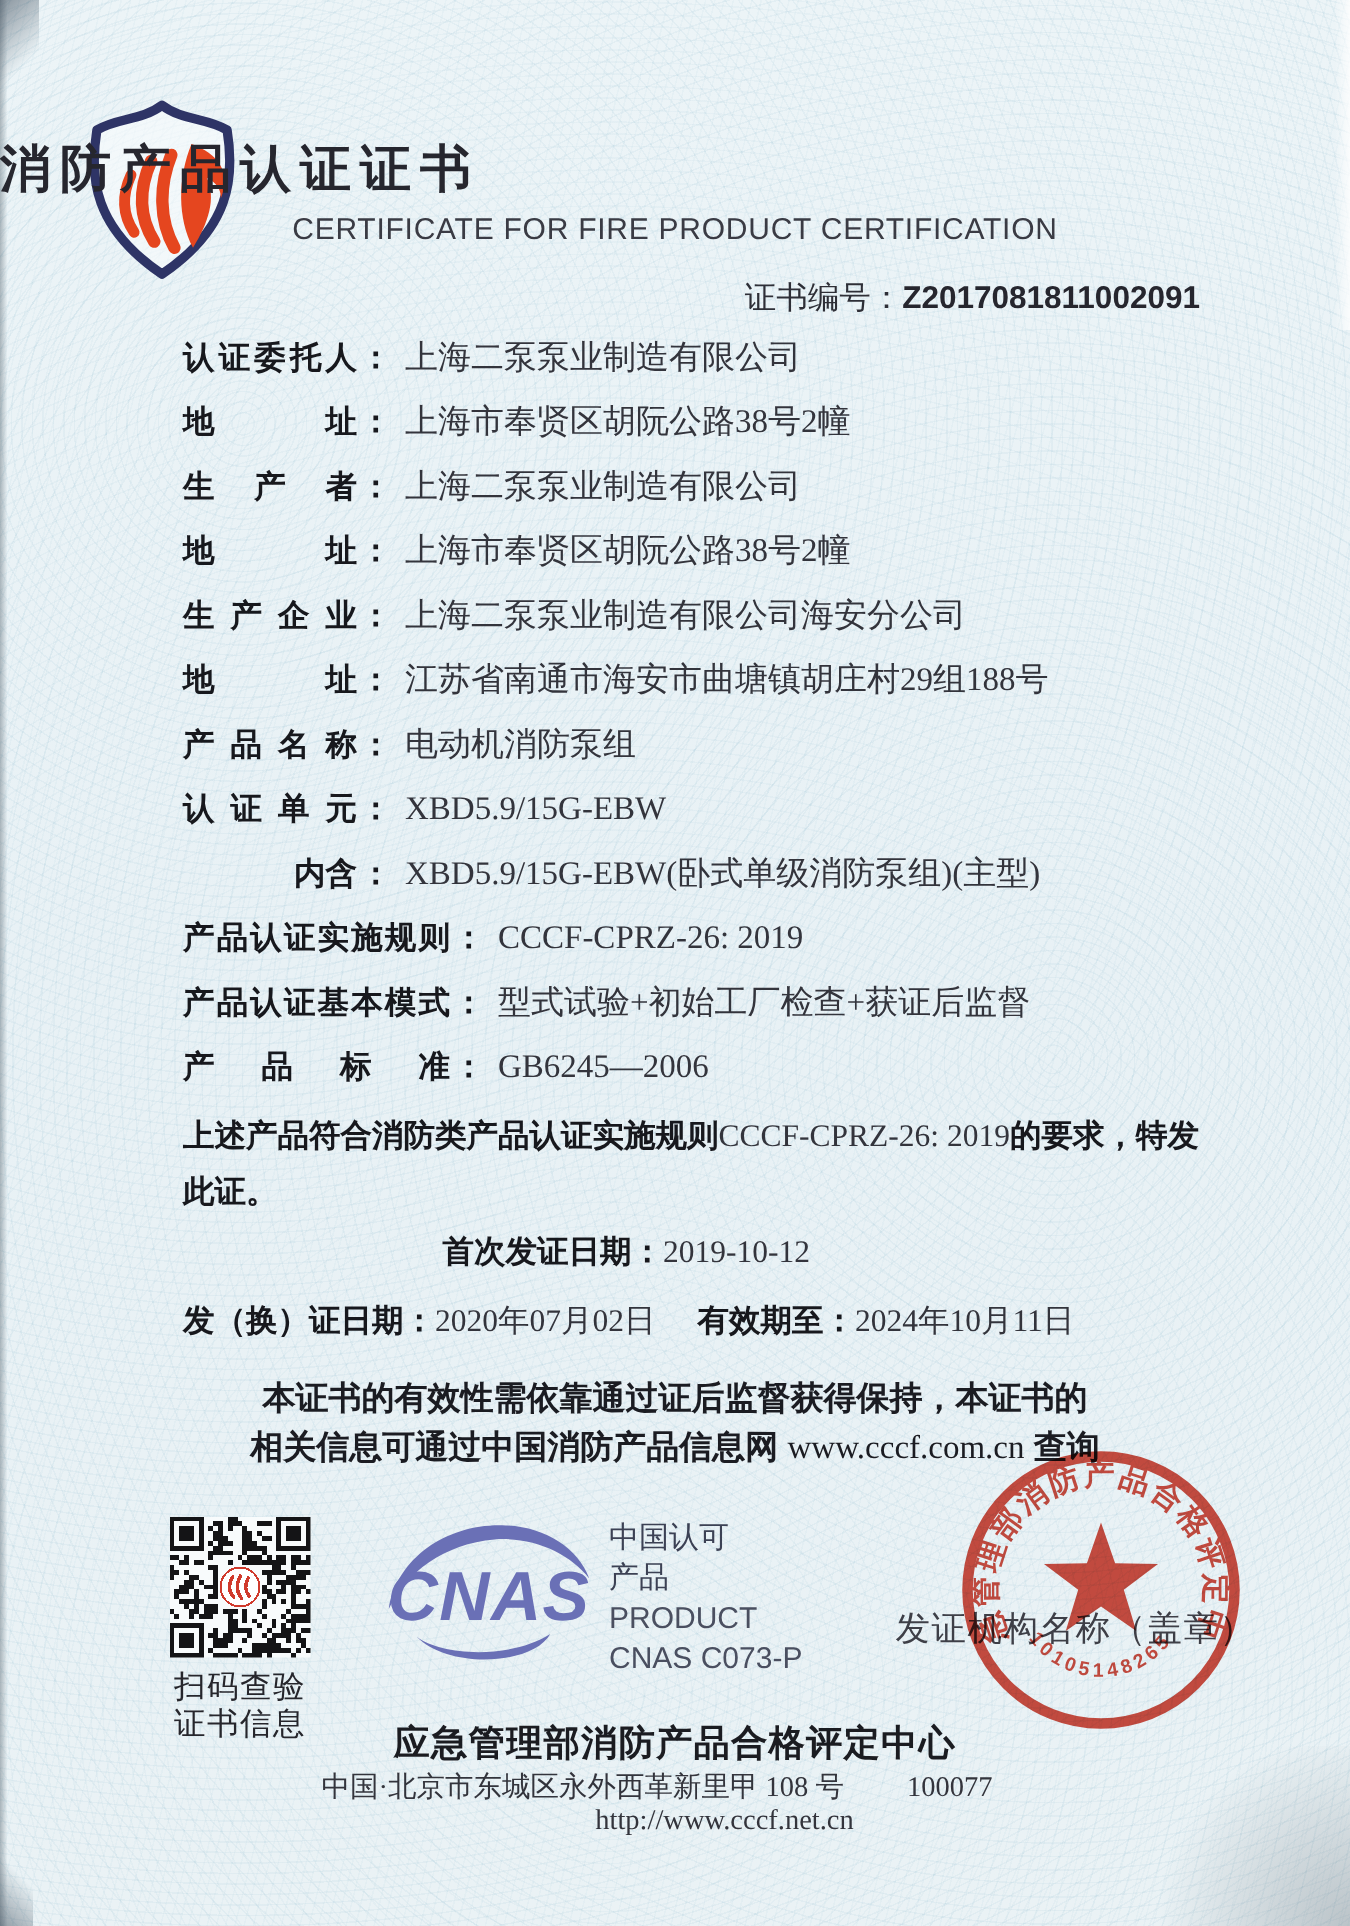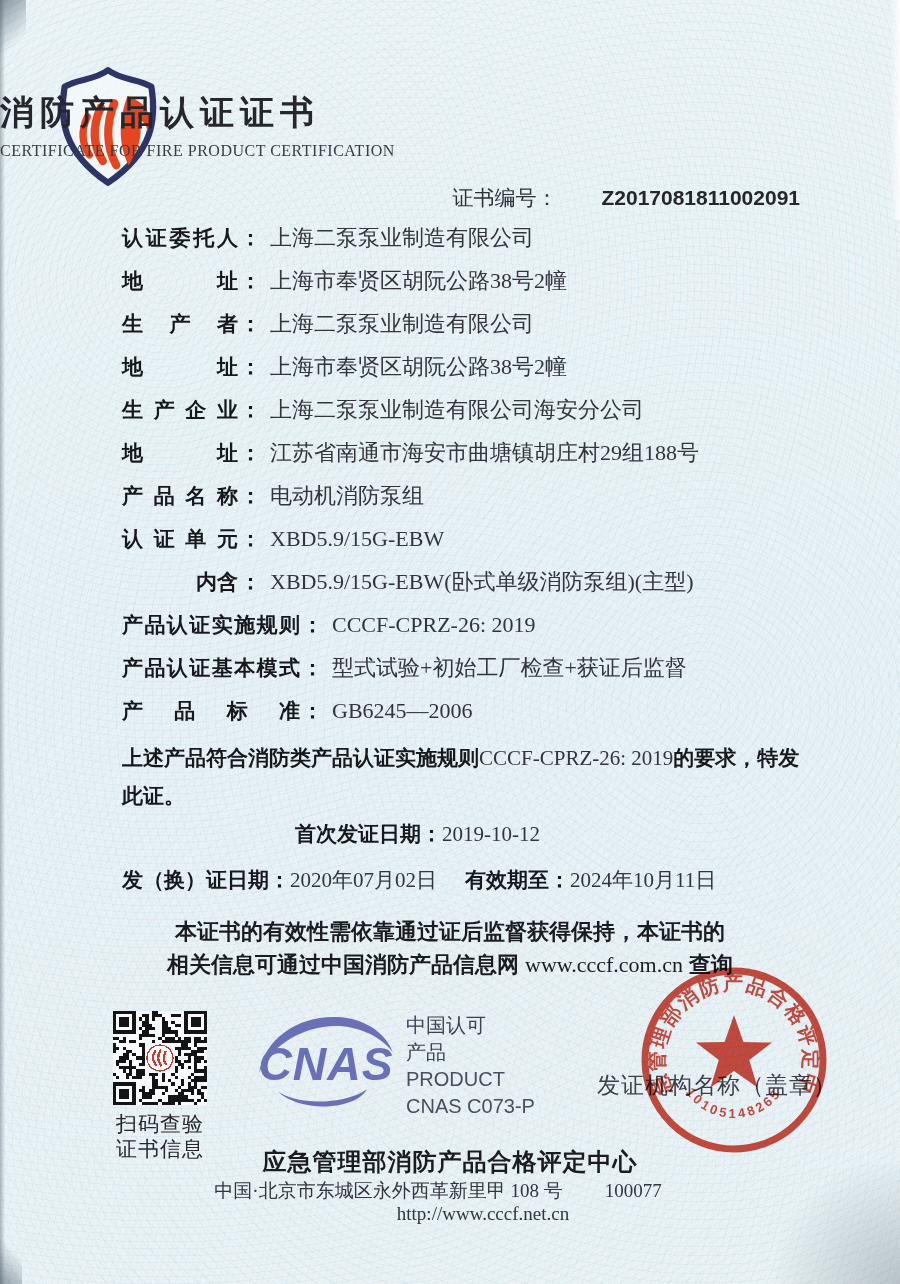--- a/index.html
+++ b/index.html
@@ -23,24 +23,24 @@
   .corner-br{position:absolute;right:0;bottom:0;width:140px;height:120px;
     background:radial-gradient(circle at 100% 100%,rgba(110,120,128,.38),rgba(110,120,128,0) 70%);}
   .edge-top-right{position:absolute;right:0;top:0;width:10px;height:220px;
     background:linear-gradient(270deg,rgba(255,255,255,.8),rgba(255,255,255,0));}
 
   .abs{position:absolute;}
   .logo{left:46px;top:64px;width:124px;height:126px;}
 
   .title{left:0;top:90px;width:100%;font-size:34px;font-weight:700;
     letter-spacing:6px;color:#26262e;}
-  .subtitle{left:0;top:142px;width:100%;text-align:left;font-size:16px;
-    letter-spacing:.5px;color:#3a3b44;font-family:Liberation Serif, serif;}
+  .subtitle{left:0;top:142px;width:100%;text-align:center;font-size:20px;
+    letter-spacing:.5px;color:#3a3b44;}
   .certno{top:184px;right:100px;font-family:"Liberation Serif",serif;font-size:21px;color:#2e2f37;white-space:nowrap;}
-  .certno b{font-weight:700;font-family:"Liberation Sans",sans-serif;color:#26262e;font-weight:600;margin-left:44px;}
+  .certno b{font-weight:700;font-family:"Liberation Sans",sans-serif;color:#26262e;font-weight:600;}
 
   .frow{position:absolute;left:122px;white-space:nowrap;line-height:30px;}
   .flabel{display:inline-block;font-weight:700;font-size:21px;color:#17181d;vertical-align:baseline;}
   .w1{width:116px;}
   .w2{width:178px;}
   .just{text-align:justify;text-align-last:justify;}
   .right{text-align:right;text-align-last:right;}
   .colon{font-weight:700;font-size:21px;color:#17181d;margin:0 9px 0 2px;}
   .fvalue{font-family:"Liberation Serif",serif;font-size:22px;color:#33343c;}
 

